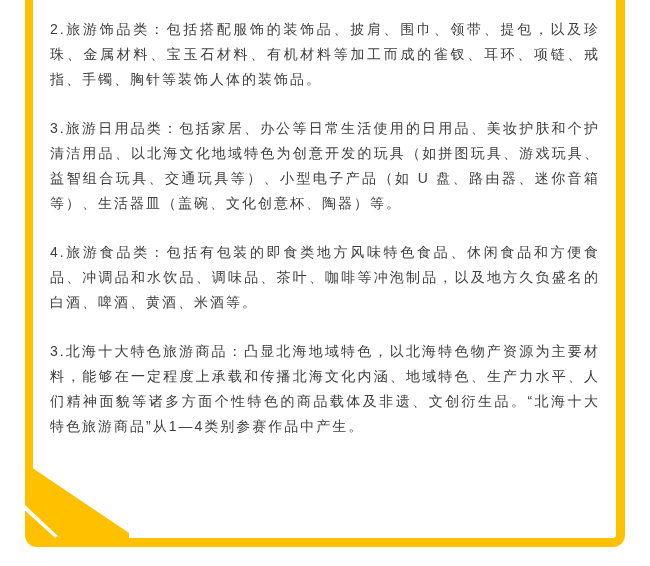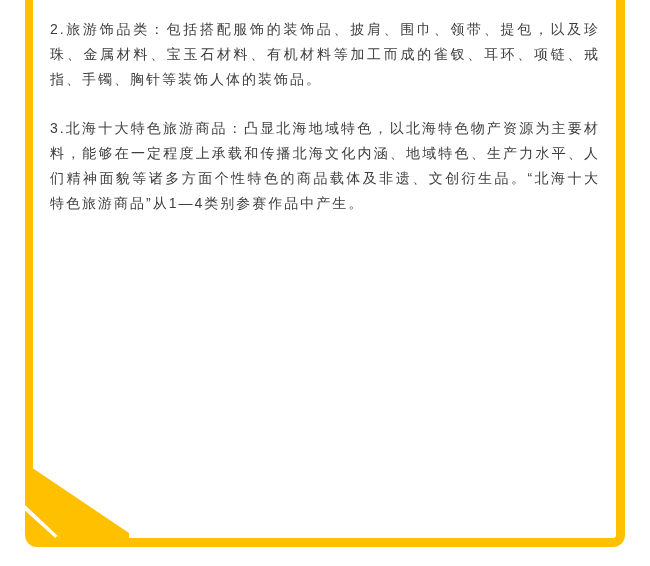--- a/index.html
+++ b/index.html
@@ -52,20 +52,22 @@
 </style>
 </head>
 <body>
 
 <div class="page">
 
   <div class="frame"></div>
 
   <div class="content">
     <p>2.旅游饰品类：包括搭配服饰的装饰品、披肩、围巾、领带、提包，以及珍珠、金属材料、宝玉石材料、有机材料等加工而成的雀钗、耳环、项链、戒指、手镯、胸针等装饰人体的装饰品。</p>
+    <p>3.旅游日用品类：包括家居、办公等日常生活使用的日用品、美妆护肤和个护清洁用品、以北海文化地域特色为创意开发的玩具（如拼图玩具、游戏玩具、益智组合玩具、交通玩具等）、小型电子产品（如 U 盘、路由器、迷你音箱等）、生活器皿（盖碗、文化创意杯、陶器）等。</p>
+    <p>4.旅游食品类：包括有包装的即食类地方风味特色食品、休闲食品和方便食品、冲调品和水饮品、调味品、茶叶、咖啡等冲泡制品，以及地方久负盛名的白酒、啤酒、黄酒、米酒等。</p>
     <p>3.北海十大特色旅游商品：凸显北海地域特色，以北海特色物产资源为主要材料，能够在一定程度上承载和传播北海文化内涵、地域特色、生产力水平、人们精神面貌等诸多方面个性特色的商品载体及非遗、文创衍生品。“北海十大特色旅游商品”从1—4类别参赛作品中产生。</p>
   </div>
 
   <svg class="ribbon-svg" viewBox="0 440 170 126" xmlns="http://www.w3.org/2000/svg">
 
     <polygon class="accent-fill" points="33,515 33,538 60,538"></polygon>
 
     <line class="gap-line" x1="16" y1="497" x2="58" y2="535"></line>
 
     <polygon class="accent-fill" points="25,463 129,533 129,538 60,538 25,505"></polygon>

